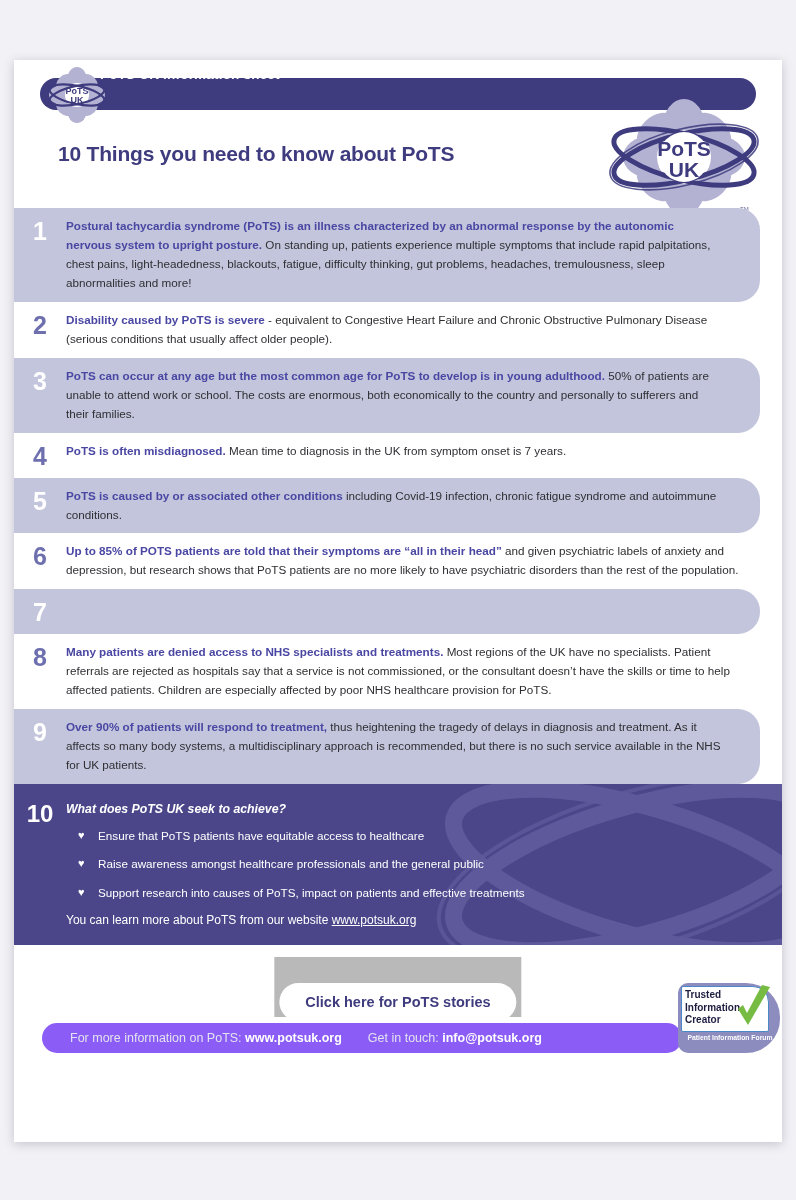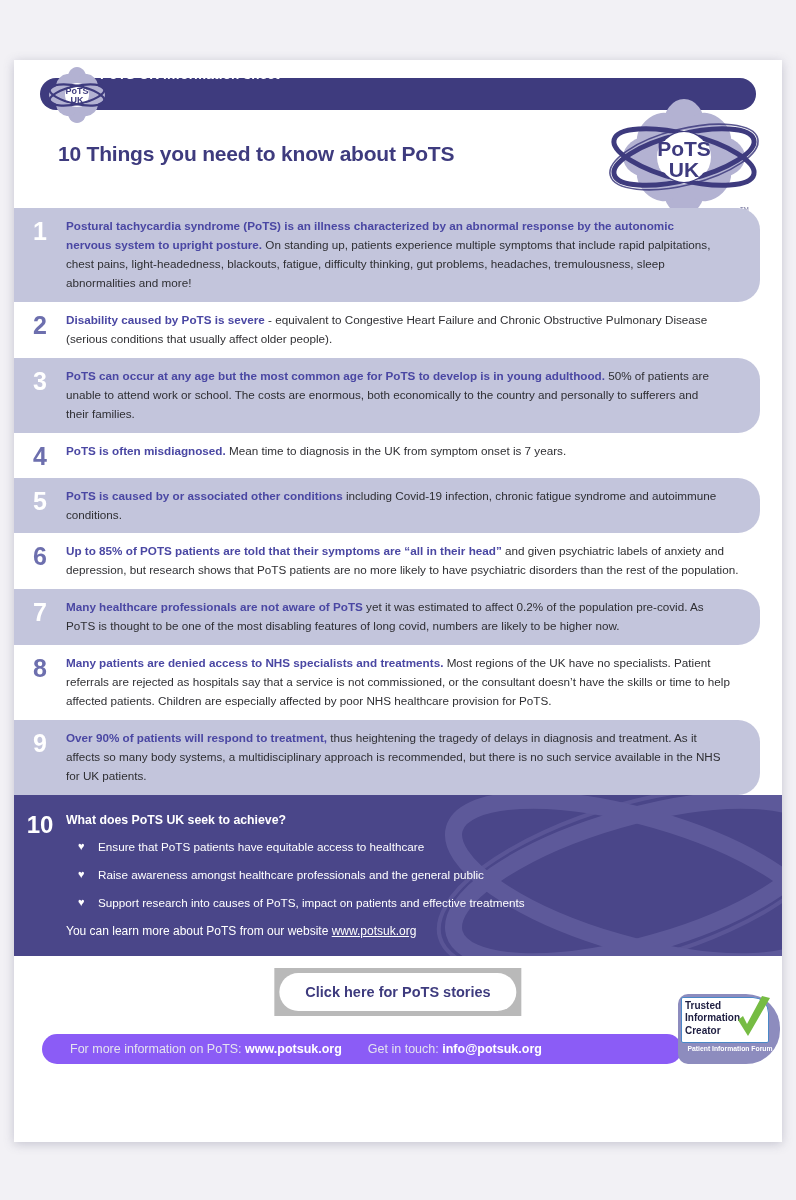--- a/index.html
+++ b/index.html
@@ -73,38 +73,38 @@
     padding:16px 30px 18px 0;
     overflow:hidden;
   }
   .dark .swirl{
     position:absolute;right:-70px;top:-26px;width:430px;height:230px;
     pointer-events:none;opacity:.55;
   }
   .dark-inner{position:relative;display:flex;z-index:2;}
   .dark .num{color:#ffffff;font-size:24px;flex:0 0 52px;}
   .dark-body{flex:1 1 auto;}
-  .dark-q{color:#ffffff;font-size:12.3px;font-weight:bold;margin:2px 0 12px;}
+  .dark-q{color:#ffffff;font-size:12.3px;font-weight:bold;margin:2px 0 12px;font-style:italic;}
   .bullet{display:flex;align-items:flex-start;margin:0 0 13px 12px;}
   .heart{color:#ffffff;font-size:11px;flex:0 0 20px;line-height:1.3;}
   .bullet-tx{color:#ffffff;font-size:11.7px;line-height:1.3;}
   .dark-more{color:#ffffff;font-size:12px;font-weight:normal;margin:2px 0 0 0;}
   .dark-more a{color:#ffffff;text-decoration:underline;}
   
   .stories-zone{position:relative;height:72px;background:#ffffff;}
   .stories-box{
     position:absolute;left:50%;transform:translateX(-50%);top:12px;
     background:#b9b9b9;padding:5px;
   }
   .stories-btn{
     background:#ffffff;border-radius:22px;border:none;
     padding:11px 26px;
     color:#3e3b7e;font-size:14.5px;font-weight:bold;
     font-family:"Liberation Sans", sans-serif;
-    cursor:pointer;white-space:nowrap;
+    cursor:pointer;white-space:nowrap;margin-top:21px;
   }
   
   .footer-zone{position:relative;height:68px;background:#ffffff;}
   .foot-bar{
     position:absolute;left:28px;top:6px;width:640px;height:30px;
     background:#8b5cf6;border-radius:15px;
     display:flex;align-items:center;
     padding-left:28px;box-sizing:border-box;
     font-size:12.5px;
   }
@@ -213,21 +213,20 @@
         <div class="row shaded">
           <div class="num">5</div>
           <div class="txt"><b>PoTS is caused by or associated other conditions</b> including Covid-19 infection, chronic fatigue syndrome and autoimmune conditions.</div>
         </div>
         <div class="row plain">
           <div class="num">6</div>
           <div class="txt"><b>Up to 85% of POTS patients are told that their symptoms are “all in their head”</b> and given psychiatric labels of anxiety and depression, but research shows that PoTS patients are no more likely to have psychiatric disorders than the rest of the population.</div>
         </div>
         <div class="row shaded">
           <div class="num">7</div>
-          <div class="txt"><b>Many healthcare professionals are not aware of PoTS</b> yet it was estimated to affect 0.2% of the population pre-covid. As PoTS is thought to be one of the most disabling features of long covid, numbers are likely to be higher now.</div>
         </div>
         <div class="row plain">
           <div class="num">8</div>
           <div class="txt"><b>Many patients are denied access to NHS specialists and treatments.</b> Most regions of the UK have no specialists. Patient referrals are rejected as hospitals say that a service is not commissioned, or the consultant doesn’t have the skills or time to help affected patients. Children are especially affected by poor NHS healthcare provision for PoTS.</div>
         </div>
         <div class="row shaded">
           <div class="num">9</div>
           <div class="txt"><b>Over 90% of patients will respond to treatment,</b> thus heightening the tragedy of delays in diagnosis and treatment. As it affects so many body systems, a multidisciplinary approach is recommended, but there is no such service available in the NHS for UK patients.</div>
         </div>
       </div>

